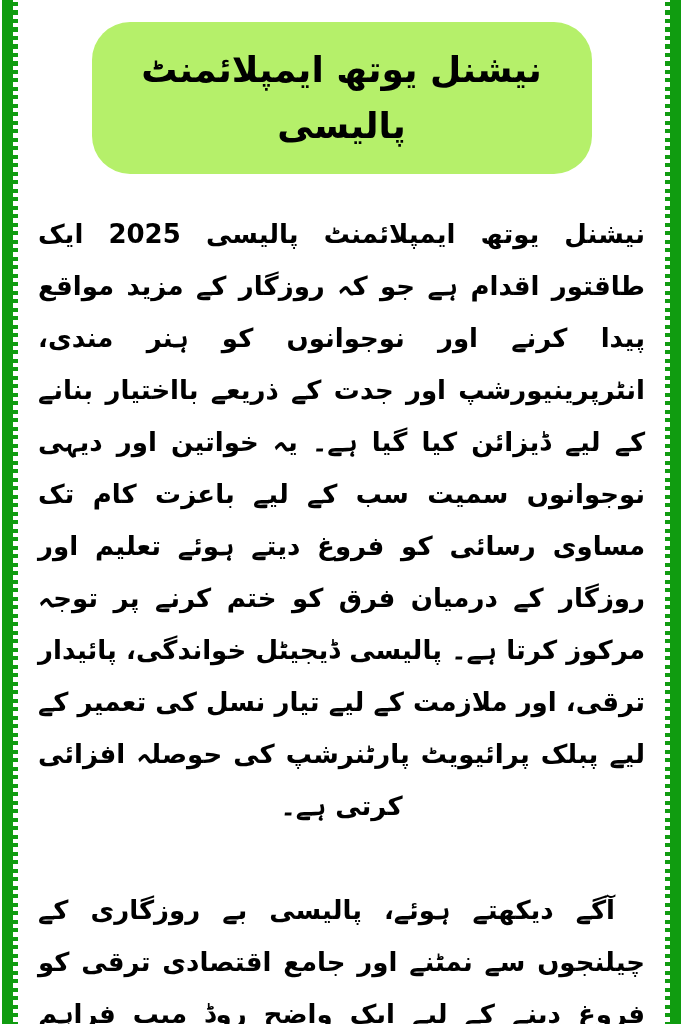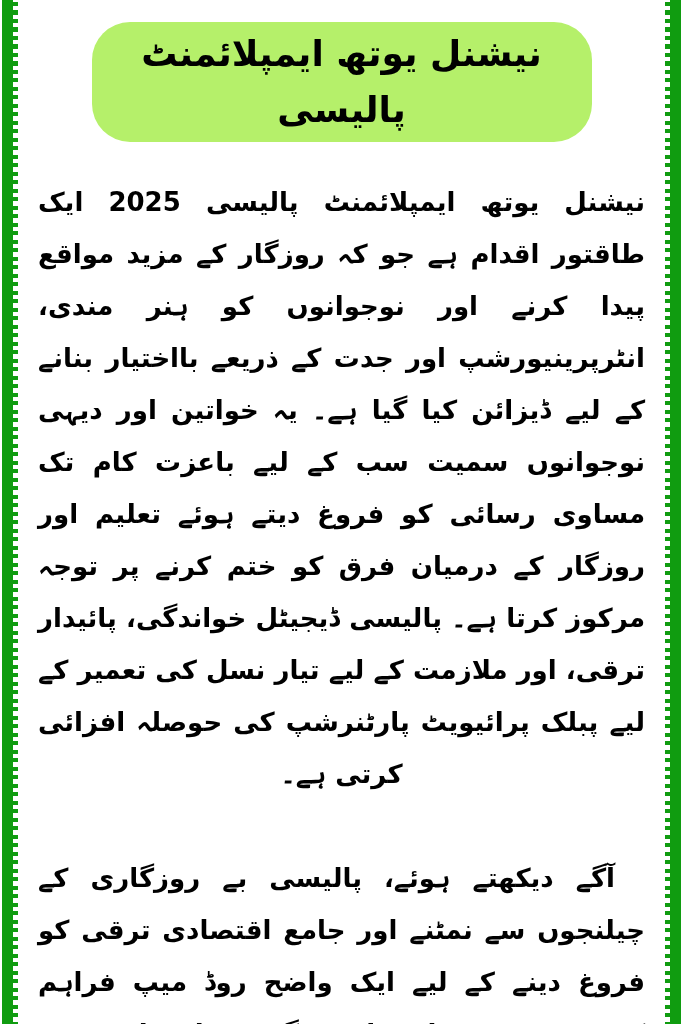--- a/index.html
+++ b/index.html
@@ -48,21 +48,21 @@
     );
   }
   .border-strip.left::after  { left: 13px; }
   .border-strip.right::after { right: 13px; }
 
   
   .title-box {
     width: 452px;
     min-height: 96px;
     margin: 22px auto 0 auto;
-    padding: 4px 24px;
+    padding: 20px 24px;
     background: var(--title-box-green, #b5f06a);
     border-radius: 38px;
     display: flex;
     align-items: center;
     justify-content: flex-start;
   }
   .title-box h1 {
     margin: 0;
     direction: rtl;
     text-align: center;

